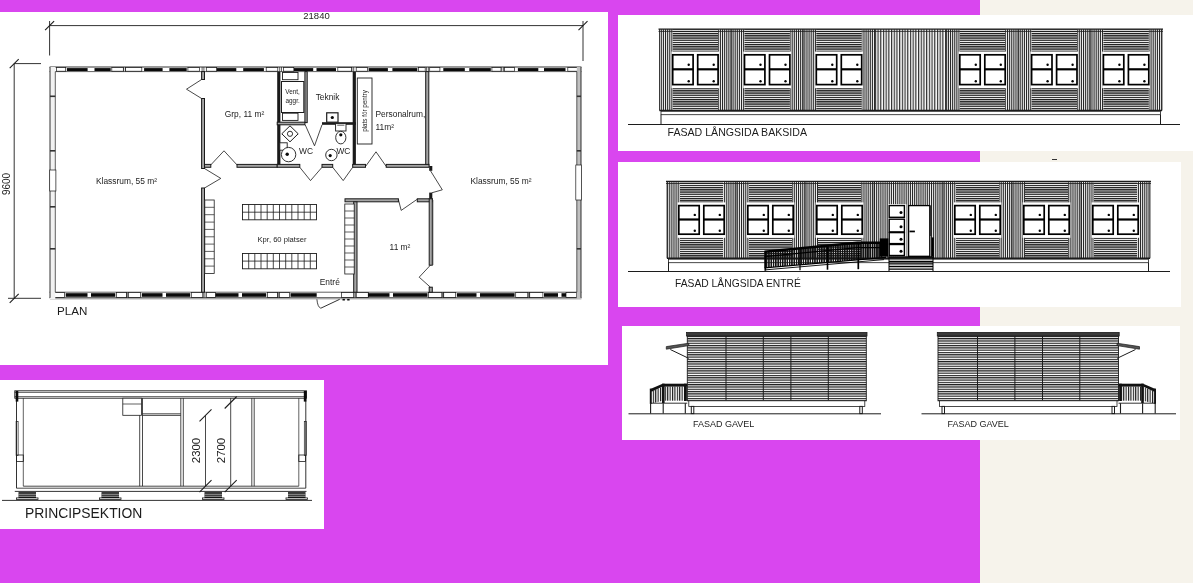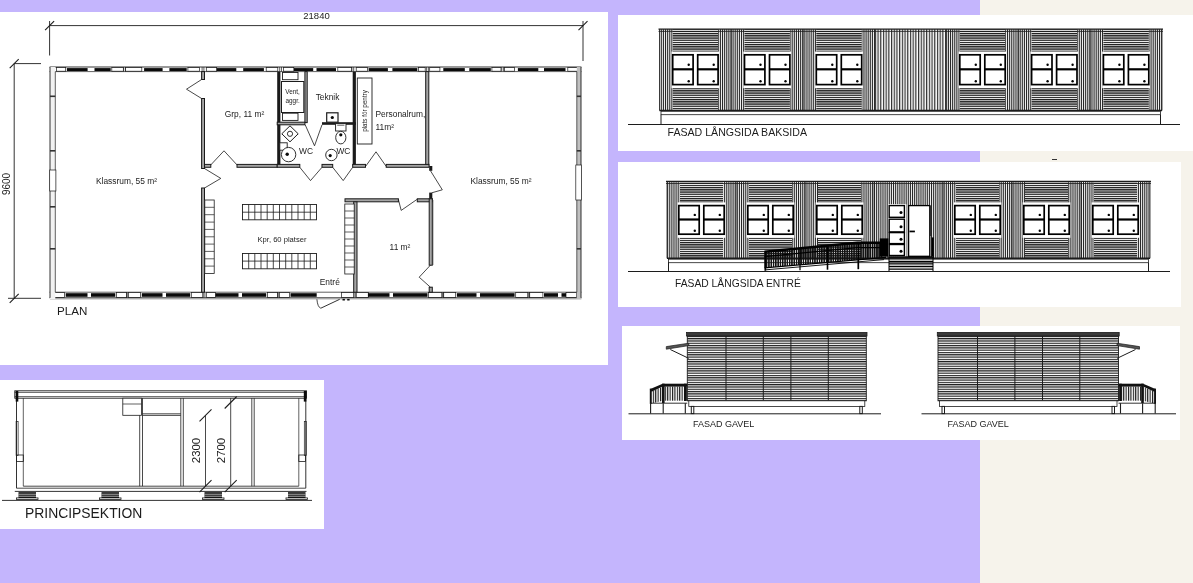--- a/index.html
+++ b/index.html
@@ -1,15 +1,15 @@
 <!DOCTYPE html>
 <html><head><meta charset="utf-8">
 <style>
 html,body{margin:0;padding:0;width:1193px;height:583px;background:#f6f3eb;overflow:hidden}
-#sheet{position:relative;width:980px;height:583px;background:#c4b5fd}
+#sheet{position:relative;width:980px;height:583px;background:#d946ef}
 .card{position:absolute;background:#ffffff}
 svg{position:absolute}
 text{font-family:"Liberation Sans",sans-serif}
 </style></head>
 <body>
 <div id="sheet">
 
 <div class="card" style="left:0;top:12px;width:608px;height:353px"></div>
 <svg width="608" height="353" viewBox="0 12 608 353" style="left:0;top:12px">
 

